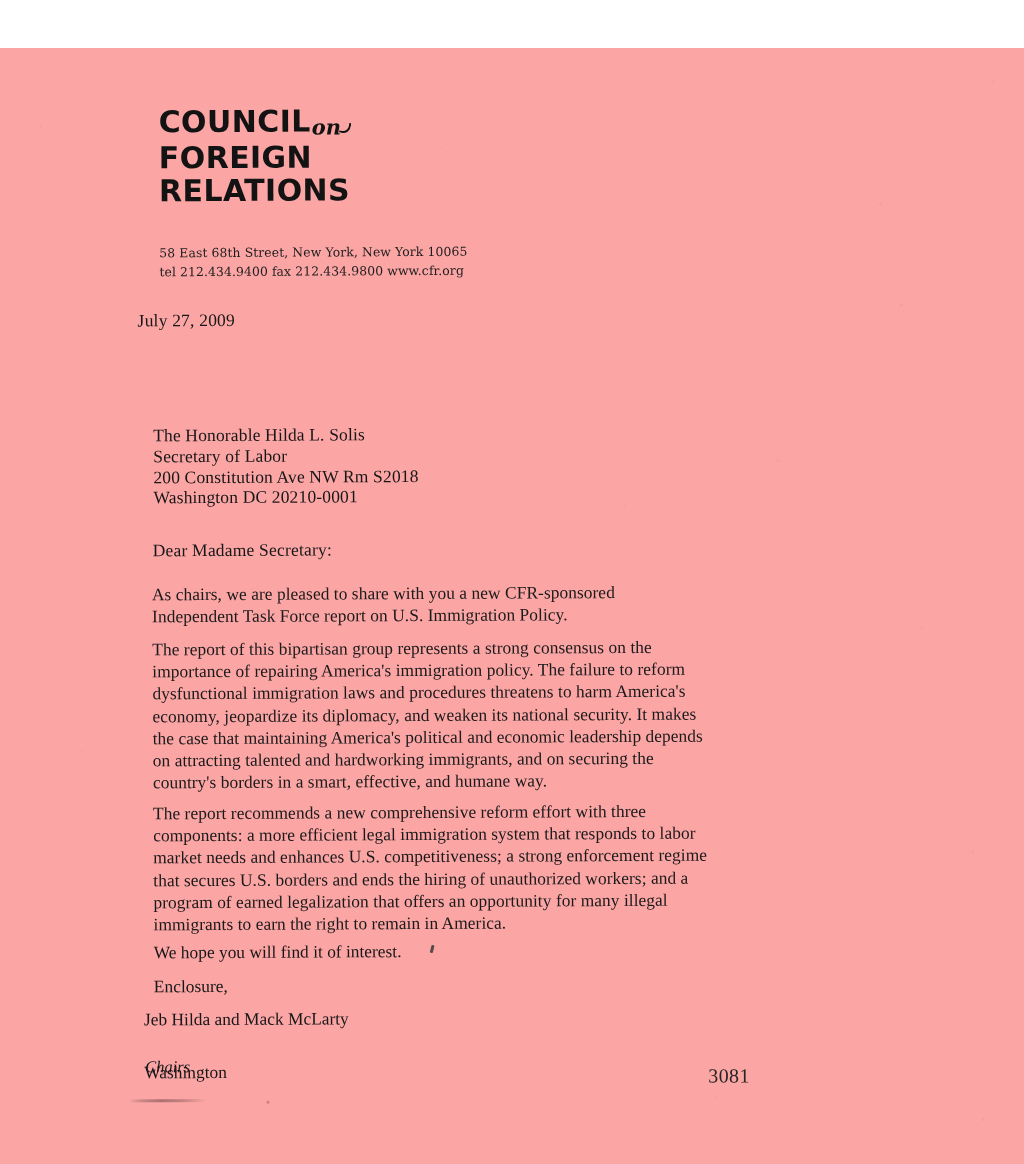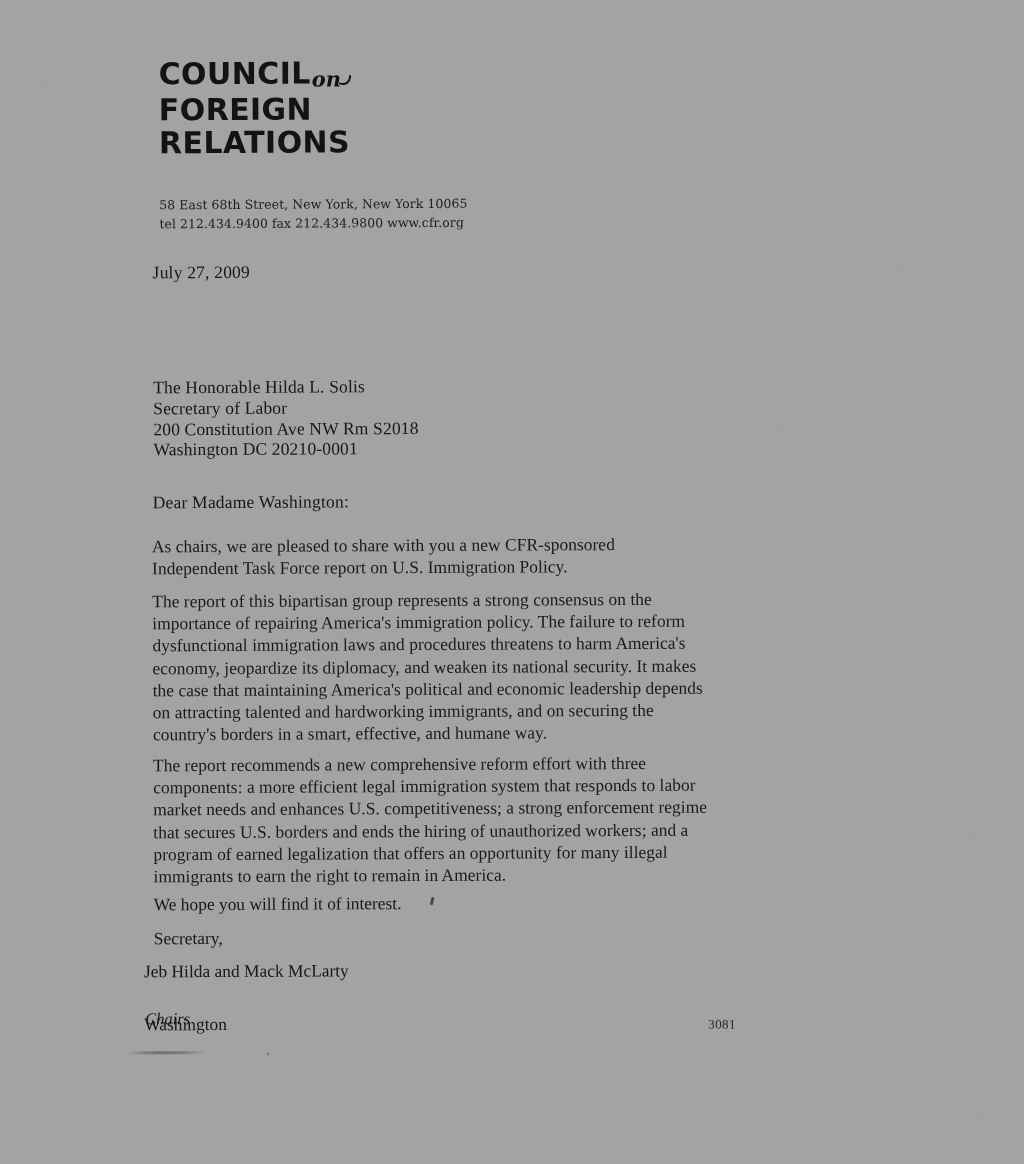--- a/index.html
+++ b/index.html
@@ -14,21 +14,22 @@
     position: relative;
     overflow: hidden;
     font-family: "Liberation Serif", "DejaVu Serif", serif;
     color: #171717;
   }
 
   
   #page-scan {
     position: absolute;
     inset: 0;
-    background: #a3a3a3;
+    background: #fca5a5;
+    margin-top: 48px;
   }
 
   
   .scan-grain {
     position: absolute;
     inset: 0;
     pointer-events: none;
     opacity: 0.55;
     background:
       radial-gradient(circle at 4% 7%,  rgba(0,0,0,0.05) 0 1.2px, transparent 1.6px),
@@ -105,21 +106,21 @@
     font-size: 12.4px;
     line-height: 18.5px;
     letter-spacing: 0.1px;
     color: #1d1d1d;
     white-space: nowrap;
   }
 
   
   .date-line {
     position: absolute;
-    left: 154px;
+    left: 139px;
     top: 261px;
     font-size: 17.5px;
     letter-spacing: 0.2px;
   }
 
   .recipient {
     position: absolute;
     left: 154px;
     top: 376px;
     font-size: 17.5px;
@@ -178,21 +179,21 @@
   .enclosure {
     position: absolute;
     left: 142px;
     top: 1013px;
     font-size: 17.4px;
   }
   .stamp-number {
     position: absolute;
     left: 706px;
     top: 1018px;
-    font-size: 13px;
+    font-size: 20px;
     letter-spacing: 0.4px;
     color: #262626;
   }
 
   
   .ink-speck {
     position: absolute;
     left: 429px;
     top: 897px;
     width: 3px;
@@ -247,29 +248,29 @@
       <div>tel 212.434.9400  fax 212.434.9800   www.cfr.org</div>
     </div>
 
     <div class="date-line">July 27, 2009</div>
 
     <div class="recipient">The Honorable Hilda L. Solis
 Secretary of Labor
 200 Constitution Ave NW Rm S2018
 Washington DC 20210-0001</div>
 
-    <div class="salutation">Dear Madame Washington:</div>
+    <div class="salutation">Dear Madame Secretary:</div>
 
     <div class="para p1">As chairs, we are pleased to share with you a new CFR-sponsored Independent Task Force report on U.S. Immigration Policy.</div>
     <div class="para p2">The report of this bipartisan group represents a strong consensus on the importance of repairing America's immigration policy. The failure to reform dysfunctional immigration laws and procedures threatens to harm America's economy, jeopardize its diplomacy, and weaken its national security. It makes the case that maintaining America's political and economic leadership depends on attracting talented and hardworking immigrants, and on securing the country's borders in a smart, effective, and humane way.</div>
     <div class="para p3">The report recommends a new comprehensive reform effort with three components: a more efficient legal immigration system that responds to labor market needs and enhances U.S. competitiveness; a strong enforcement regime that secures U.S. borders and ends the hiring of unauthorized workers; and a program of earned legalization that offers an opportunity for many illegal immigrants to earn the right to remain in America.</div>
 
     <div class="closing-hope">We hope you will find it of interest.</div>
     <div class="ink-speck"></div>
-    <div class="closing-sincerely">Secretary,</div>
+    <div class="closing-sincerely">Enclosure,</div>
 
     <div class="signature-names">Jeb Hilda and Mack McLarty</div>
     <div class="signature-title">Chairs</div>
 
     <div class="enclosure">Washington</div>
     <div class="stamp-number">3081</div>
 
     <div class="smudge"></div>
     <div class="smudge-dot"></div>
 

